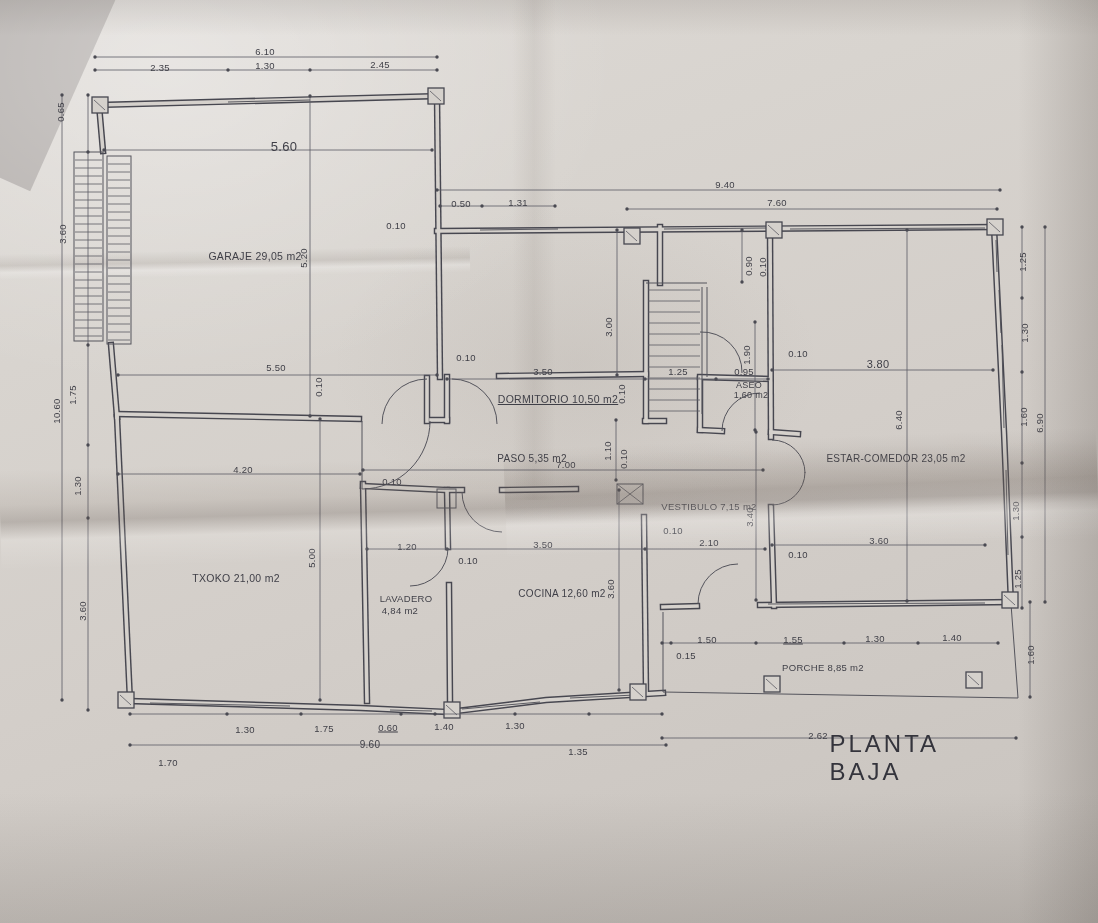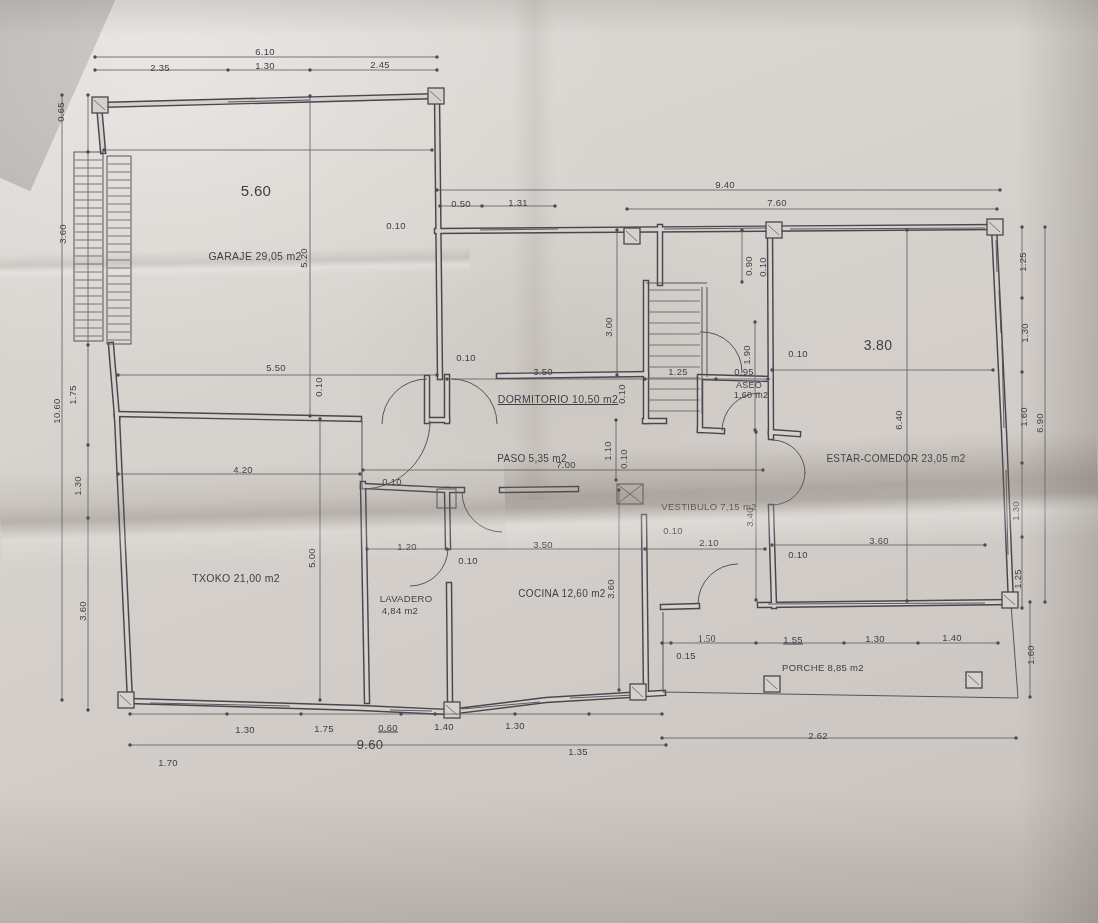--- a/index.html
+++ b/index.html
@@ -377,57 +377,57 @@
       <span class="lbl" style="left: 896px; top: 458px; font-size: 10px;">ESTAR-COMEDOR 23,05 m2</span>
       <span class="lbl" style="left: 236px; top: 578px; font-size: 10.5px;">TXOKO 21,00 m2</span>
       <span class="lbl" style="left: 406px; top: 598px; font-size: 9.5px;">LAVADERO</span>
       <span class="lbl" style="left: 400px; top: 610px; font-size: 9.5px;">4,84 m2</span>
       <span class="lbl" style="left: 562px; top: 593px; font-size: 10px;">COCINA 12,60 m2</span>
       <span class="lbl" style="left: 823px; top: 667px; font-size: 9.5px;">PORCHE 8,85 m2</span>
       <span class="lbl" style="left: 265px; top: 51px; font-size: 9.5px;">6.10</span>
       <span class="lbl" style="left: 160px; top: 67px; font-size: 9.5px;">2.35</span>
       <span class="lbl" style="left: 265px; top: 65px; font-size: 9.5px;">1.30</span>
       <span class="lbl" style="left: 380px; top: 64px; font-size: 9.5px;">2.45</span>
-      <span class="lbl" style="left: 256px; top: 146px; font-size: 15px; margin-top: 44px;">5.60</span>
+      <span class="lbl" style="left: 284px; top: 146px; font-size: 13px;">5.60</span>
       <span class="lbl" style="left: 725px; top: 184px; font-size: 9.5px;">9.40</span>
       <span class="lbl" style="left: 461px; top: 203px; font-size: 9.5px;">0.50</span>
       <span class="lbl" style="left: 518px; top: 202px; font-size: 9.5px;">1.31</span>
       <span class="lbl" style="left: 777px; top: 202px; font-size: 9.5px;">7.60</span>
       <span class="lbl" style="left: 396px; top: 225px; font-size: 9.5px;">0.10</span>
       <span class="lbl" style="left: 466px; top: 357px; font-size: 9.5px;">0.10</span>
       <span class="lbl" style="left: 276px; top: 367px; font-size: 9.5px;">5.50</span>
       <span class="lbl" style="left: 543px; top: 371px; font-size: 9.5px;">3.50</span>
       <span class="lbl" style="left: 678px; top: 371px; font-size: 9.5px;">1.25</span>
       <span class="lbl" style="left: 744px; top: 371px; font-size: 9.5px;">0.95</span>
       <span class="lbl" style="left: 798px; top: 353px; font-size: 9.5px;">0.10</span>
-      <span class="lbl" style="left: 878px; top: 345px; font-size: 14px;">3.80</span>
+      <span class="lbl" style="left: 878px; top: 364px; font-size: 11px;">3.80</span>
       <span class="lbl" style="left: 243px; top: 469px; font-size: 9.5px;">4.20</span>
       <span class="lbl" style="left: 566px; top: 464px; font-size: 9.5px;">7.00</span>
       <span class="lbl" style="left: 392px; top: 481px; font-size: 9.5px;">0.10</span>
       <span class="lbl" style="left: 407px; top: 546px; font-size: 9.5px;">1.20</span>
       <span class="lbl" style="left: 543px; top: 544px; font-size: 9.5px;">3.50</span>
       <span class="lbl" style="left: 709px; top: 542px; font-size: 9.5px;">2.10</span>
       <span class="lbl" style="left: 673px; top: 530px; font-size: 9.5px;">0.10</span>
       <span class="lbl" style="left: 879px; top: 540px; font-size: 9.5px;">3.60</span>
       <span class="lbl" style="left: 798px; top: 554px; font-size: 9.5px;">0.10</span>
       <span class="lbl" style="left: 468px; top: 560px; font-size: 9.5px;">0.10</span>
-      <span class="lbl" style="left: 707px; top: 639px; font-size: 9.5px; font-family: Liberation Serif, serif;">1.50</span>
+      <span class="lbl" style="left: 707px; top: 639px; font-size: 9.5px;">1.50</span>
       <span class="lbl" style="left: 686px; top: 655px; font-size: 9.5px;">0.15</span>
       <span class="lbl" style="left: 793px; top: 639px; font-size: 9.5px; text-decoration: underline;">1.55</span>
       <span class="lbl" style="left: 875px; top: 638px; font-size: 9.5px;">1.30</span>
       <span class="lbl" style="left: 952px; top: 637px; font-size: 9.5px;">1.40</span>
       <span class="lbl" style="left: 818px; top: 735px; font-size: 9.5px;">2.62</span>
       <span class="lbl" style="left: 168px; top: 762px; font-size: 9.5px;">1.70</span>
       <span class="lbl" style="left: 245px; top: 729px; font-size: 9.5px;">1.30</span>
       <span class="lbl" style="left: 324px; top: 728px; font-size: 9.5px;">1.75</span>
       <span class="lbl" style="left: 388px; top: 727px; font-size: 9.5px; text-decoration: underline;">0.60</span>
       <span class="lbl" style="left: 444px; top: 726px; font-size: 9.5px;">1.40</span>
       <span class="lbl" style="left: 515px; top: 725px; font-size: 9.5px;">1.30</span>
       <span class="lbl" style="left: 578px; top: 723px; font-size: 9.5px; margin-top: 28px;">1.35</span>
-      <span class="lbl" style="left: 370px; top: 744px; font-size: 13px;">9.60</span>
+      <span class="lbl" style="left: 370px; top: 744px; font-size: 10px;">9.60</span>
       <span class="lbl v" style="left: 60px; top: 112px; font-size: 9.5px;">0.65</span>
       <span class="lbl v" style="left: 62px; top: 234px; font-size: 9.5px;">3.60</span>
       <span class="lbl v" style="left: 72px; top: 395px; font-size: 9.5px;">1.75</span>
       <span class="lbl v" style="left: 56px; top: 411px; font-size: 9.5px;">10.60</span>
       <span class="lbl v" style="left: 77px; top: 486px; font-size: 9.5px;">1.30</span>
       <span class="lbl v" style="left: 82px; top: 611px; font-size: 9.5px;">3.60</span>
       <span class="lbl v" style="left: 303px; top: 258px; font-size: 9.5px;">5.20</span>
       <span class="lbl v" style="left: 318px; top: 387px; font-size: 9.5px;">0.10</span>
       <span class="lbl v" style="left: 608px; top: 327px; font-size: 9.5px;">3.00</span>
       <span class="lbl v" style="left: 621px; top: 394px; font-size: 9.5px;">0.10</span>
@@ -441,19 +441,20 @@
       <span class="lbl v" style="left: 311px; top: 558px; font-size: 9.5px;">5.00</span>
       <span class="lbl v" style="left: 610px; top: 589px; font-size: 9.5px;">3.60</span>
       <span class="lbl v" style="left: 1022px; top: 262px; font-size: 9.5px;">1.25</span>
       <span class="lbl v" style="left: 1024px; top: 333px; font-size: 9.5px;">1.30</span>
       <span class="lbl v" style="left: 1023px; top: 417px; font-size: 9.5px;">1.60</span>
       <span class="lbl v" style="left: 1039px; top: 423px; font-size: 9.5px;">6.90</span>
       <span class="lbl v" style="left: 1015px; top: 511px; font-size: 9.5px;">1.30</span>
       <span class="lbl v" style="left: 1017px; top: 579px; font-size: 9.5px;">1.25</span>
       <span class="lbl v" style="left: 1030px; top: 655px; font-size: 9.5px;">1.60</span>
     </div>
+  <div id="plan-title" style="left:919px;top:758px">PLANTA BAJA</div>
 
   <div class="ov" id="fold2"></div>
   <div class="ov" id="fold2b"></div>
   <div class="ov" id="shade-r"></div>
   <div class="ov" id="shade-b"></div>
   <div class="ov" id="shade-t"></div>
 </div>
 
 </body></html>

